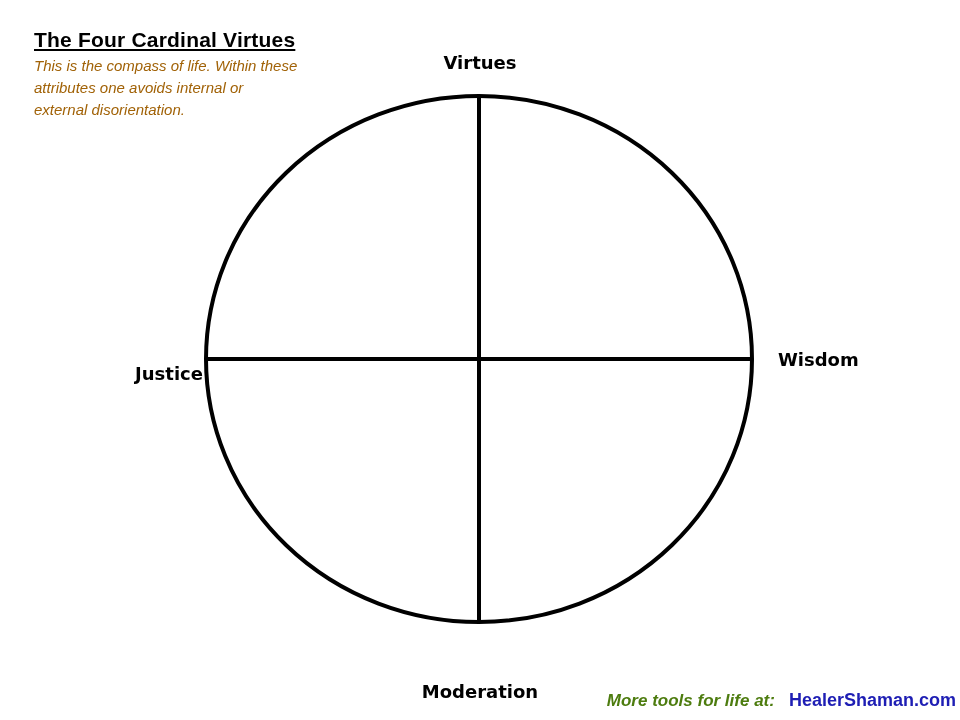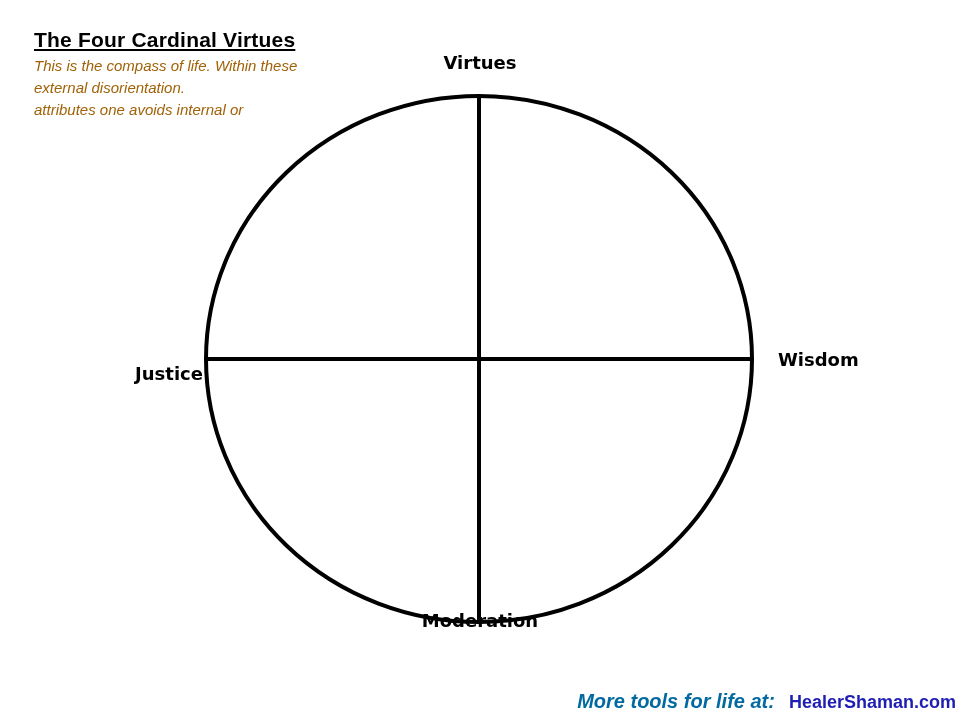--- a/index.html
+++ b/index.html
@@ -62,57 +62,57 @@
   .virtue-right {
     left: 778px;
     top: 349px;
   }
   .virtue-left {
     right: 777px;
     top: 363px;
   }
   .virtue-bottom {
     left: 480px;
-    top: 610px;
+    top: 681px;
     transform: translateX(-50%);
   }
 
   
   .footer {
     position: absolute;
     top: 690px;
     right: 24px;
     display: flex;
     align-items: baseline;
     gap: 14px;
     white-space: nowrap;
   }
   .footer-tagline {
-    font-size: 20px;
+    font-size: 17px;
     font-style: italic;
     font-weight: bold;
-    color: #0369a1;
+    color: #4d7c0f;
   }
   .footer-link {
     font-size: 18px;
     font-weight: bold;
     color: #1e1eb4;
     cursor: pointer;
   }
 </style>
 </head>
 <body>
 
 <div class="slide">
 
   <div class="title">The Four Cardinal Virtues</div>
   <div class="subtitle">
     <div>This is the compass of life. Within these</div>
+    <div>attributes one avoids internal or</div>
     <div>external disorientation.</div>
-    <div>attributes one avoids internal or</div>
   </div>
 
   <svg class="compass-svg" viewBox="0 0 960 720" aria-hidden="true">
     <ellipse cx="479" cy="359" rx="273" ry="263" fill="none" stroke="#000000" stroke-width="4"></ellipse>
     <line x1="479" y1="97" x2="479" y2="621" stroke="#000000" stroke-width="4"></line>
     <line x1="207" y1="359" x2="751" y2="359" stroke="#000000" stroke-width="4"></line>
   </svg>
 
   <div class="virtue-label virtue-top">Virtues</div>
   <div class="virtue-label virtue-right">Wisdom</div>

